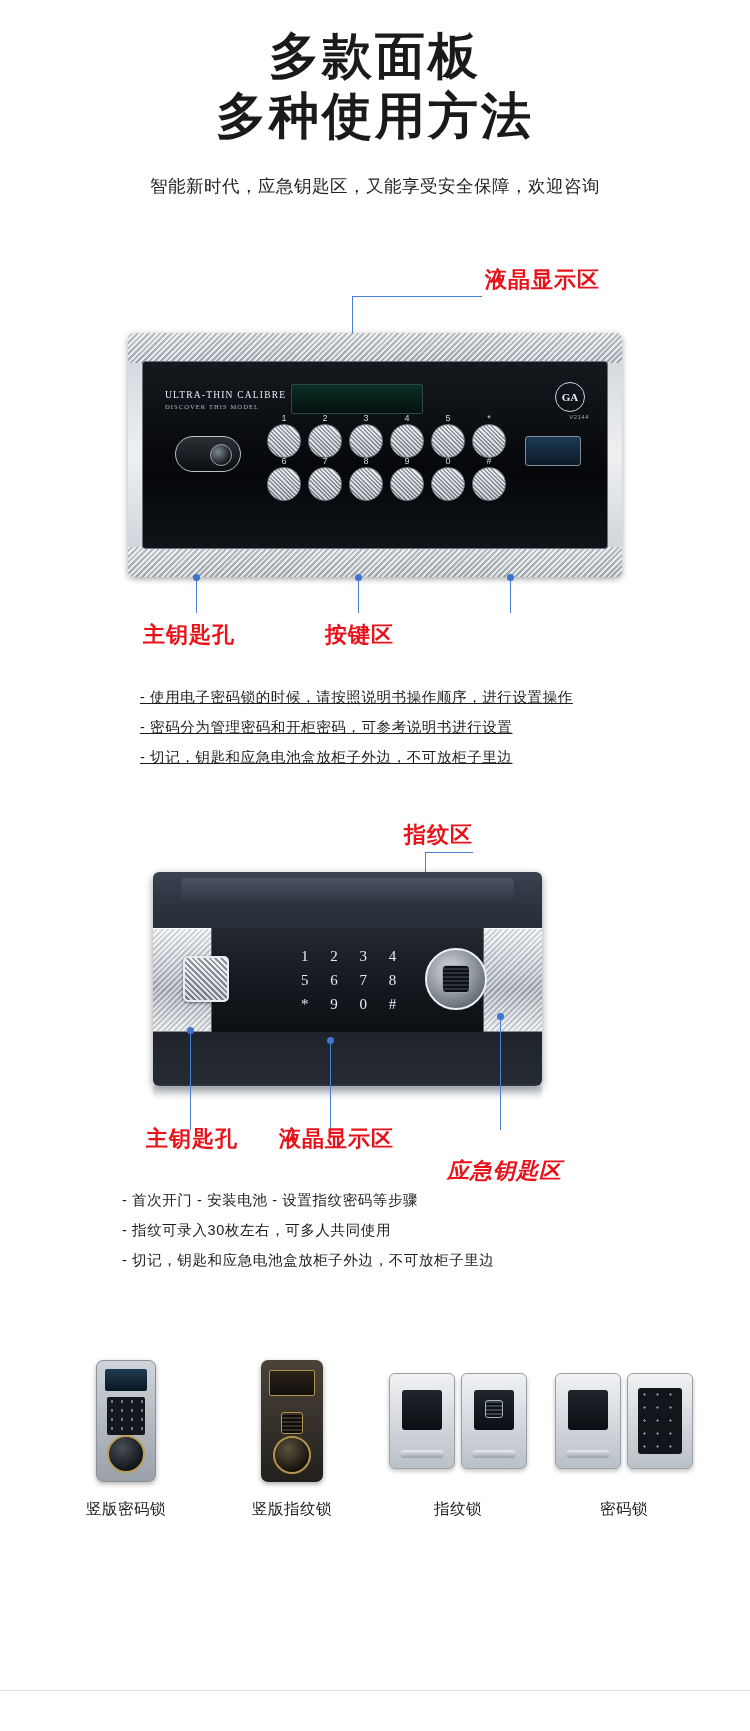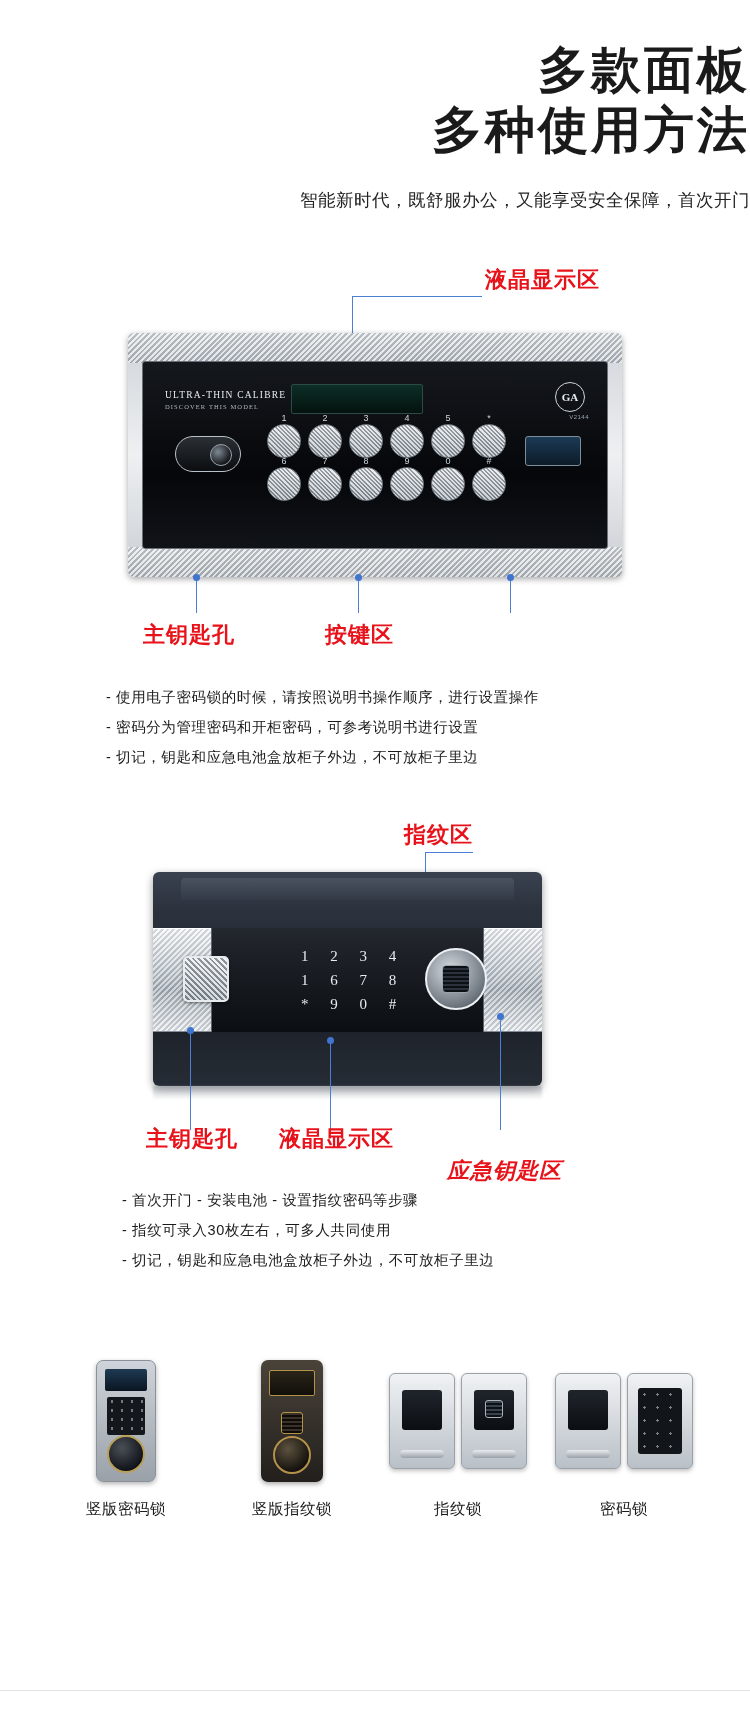--- a/index.html
+++ b/index.html
@@ -10,22 +10,22 @@
   }
   body {
     width: 750px;
     height: 1731px;
     position: relative;
     overflow: hidden;
   }
 
   
   .header {
-    padding-top: 42px;
-    text-align: right;
+    padding-top: 28px;
+    text-align: center;
   }
   .title-1 {
     font-size: 50px;
     font-weight: bold;
     color: #1a1a1a;
     letter-spacing: 3px;
     line-height: 1.15;
   }
   .title-2 {
     font-size: 50px;
@@ -348,21 +348,21 @@
     position: absolute; left: 0; right: 0; top: 1690px;
     height: 1px; background: #e2e2e2;
   }
 </style>
 </head>
 <body>
 
 <div class="header">
   <div class="title-1">多款面板</div>
   <div class="title-2">多种使用方法</div>
-  <div class="subtitle">智能新时代，既舒服办公，又能享受安全保障，首次开门</div>
+  <div class="subtitle">智能新时代，应急钥匙区，又能享受安全保障，欢迎咨询</div>
 </div>
 
 <div class="callout" style="left:485px; top:265px;">液晶显示区</div>
 <div class="leader" style="left:352px; top:296px; height:118px;"></div>
 <div class="leader-h" style="left:352px; top:296px; width:130px;"></div>
 <div class="dot" style="left:349px; top:410px;"></div>
 
 <div class="panel1">
   <div class="p1-tex-top"></div>
   <div class="p1-tex-bot"></div>
@@ -421,42 +421,42 @@
 <div class="dot" style="left:193px; top:574px;"></div>
 <div class="callout" style="left:143px; top:620px;">主钥匙孔</div>
 
 <div class="leader" style="left:358px; top:577px; height:36px;"></div>
 <div class="dot" style="left:355px; top:574px;"></div>
 <div class="callout" style="left:325px; top:620px;">按键区</div>
 
 <div class="leader" style="left:510px; top:577px; height:36px;"></div>
 <div class="dot" style="left:507px; top:574px;"></div>
 
-<div class="notes" style="left:106px; top:682px; width:520px;">
+<div class="notes" style="left:140px; top:682px; width:520px;text-decoration:underline;">
   <div>- 使用电子密码锁的时候，请按照说明书操作顺序，进行设置操作</div>
   <div>- 密码分为管理密码和开柜密码，可参考说明书进行设置</div>
   <div>- 切记，钥匙和应急电池盒放柜子外边，不可放柜子里边</div>
 </div>
 
 <div class="callout" style="left:404px; top:820px;">指纹区</div>
 <div class="leader-h" style="left:425px; top:852px; width:48px;"></div>
 <div class="leader" style="left:425px; top:852px; height:102px;"></div>
 <div class="dot" style="left:422px; top:950px;"></div>
 
 <div class="panel2">
   <div class="p2-body">
     <div class="p2-top-strip"></div>
     <div class="p2-chrome">
       <div class="p2-chrome-tex"></div>
     </div>
     <div class="p2-dark"></div>
     <div class="p2-keyhole"></div>
     <div class="p2-digits">
       <div>1 2 3 4</div>
-      <div>1 6 7 8</div>
+      <div>5 6 7 8</div>
       <div>* 9 0 #</div>
     </div>
     <div class="p2-fp">
       <div class="p2-fp-in"></div>
     </div>
   </div>
   <div class="p2-reflect"></div>
 </div>
 
 <div class="leader" style="left:190px; top:1030px; height:100px;"></div>

